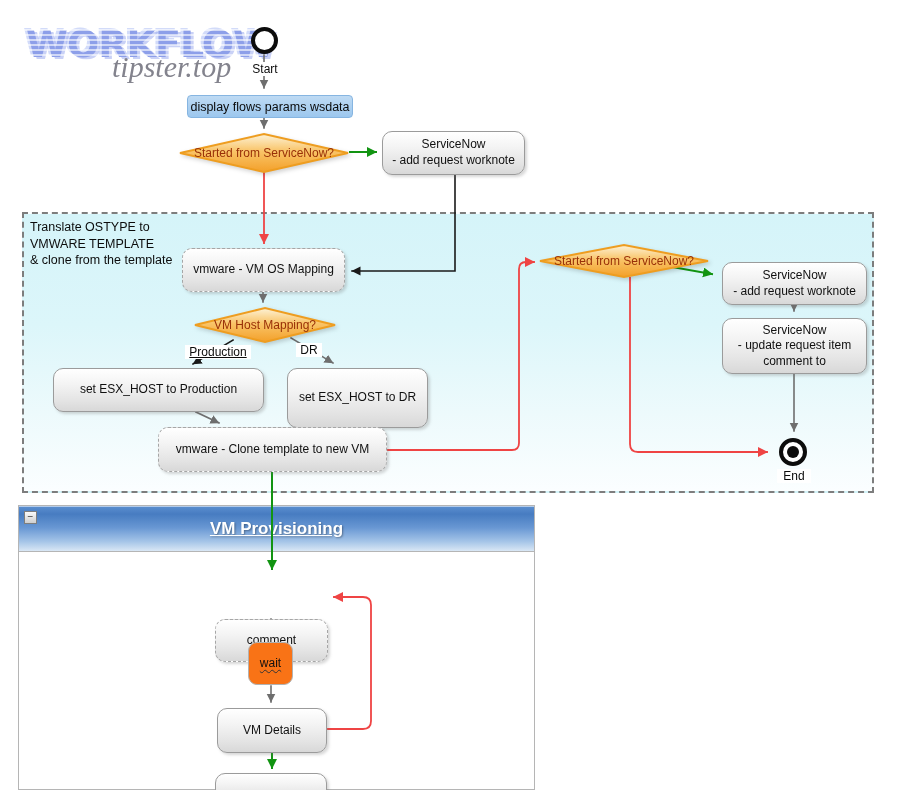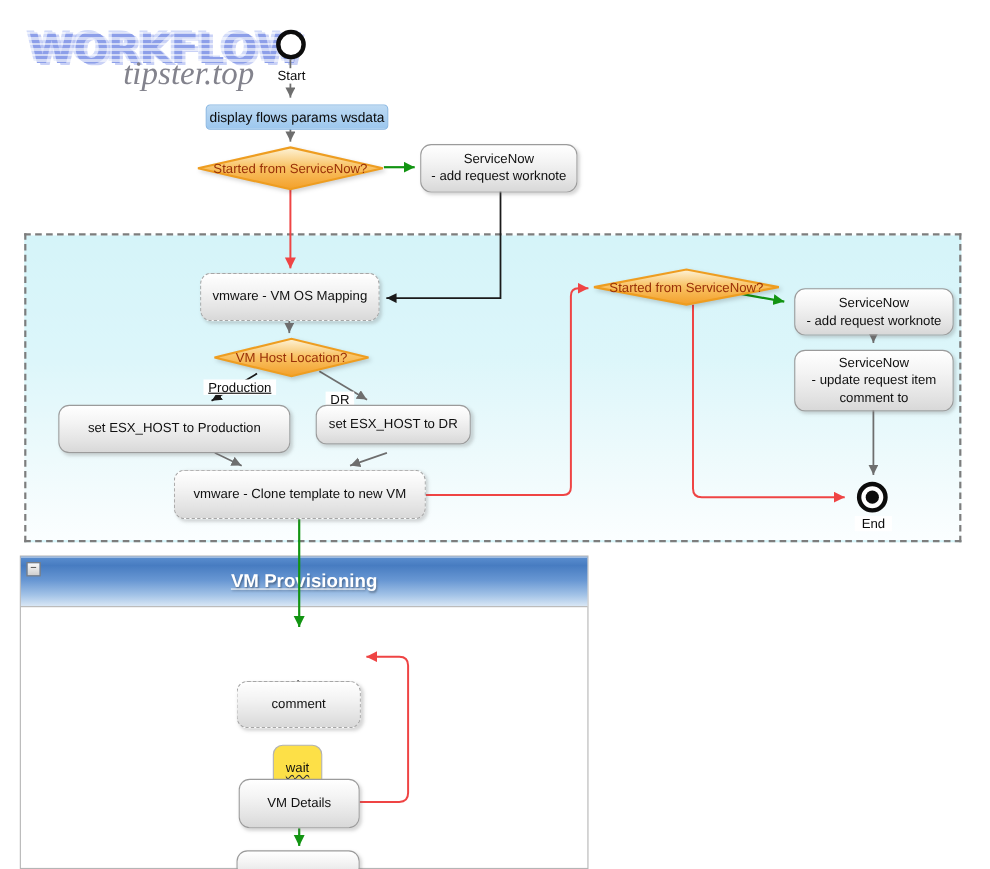--- a/index.html
+++ b/index.html
@@ -55,21 +55,21 @@
   
   .node{
     position:absolute;z-index:4;box-sizing:border-box;
     display:flex;flex-direction:column;align-items:center;justify-content:center;
     text-align:center;font-size:12px;color:#101010;line-height:1.3;
     background:linear-gradient(180deg,#ffffff 0%,#f4f4f4 35%,#e4e4e4 75%,#d8d8d8 100%);
     border:1px solid #9b9b9b;border-radius:10px;
     box-shadow:2px 2px 3px rgba(110,110,110,.28);
   }
   .node.dashed{border-style:dashed;border-color:#a6a6a6;}
-  .node.plain{background:#fde047;box-shadow:none;border-color:#b2b2b2;border-radius:9px;margin-top:35px;}
+  .node.plain{background:#f97316;box-shadow:none;border-color:#b2b2b2;border-radius:9px;}
   .wavy{text-decoration:underline wavy 1px #333;text-underline-offset:2px;}
   .bluebox{
     position:absolute;left:187px;top:95px;width:166px;height:23px;z-index:4;box-sizing:border-box;
     display:flex;align-items:center;justify-content:center;
     background:linear-gradient(180deg,#bedaf3,#9cc7ee);border:1px solid #86b5e1;border-radius:4px;
     font-size:12.5px;color:#0a0a0a;
   }
   .decision-label{
     position:absolute;z-index:4;text-align:center;font-size:12px;color:#993008;
   }
@@ -96,20 +96,25 @@
 </head>
 <body>
 
 <div id="canvas">
 
   <div class="wm-title">WORKFLOW</div>
   <div class="wm-stripes"></div>
   <div class="wm-sub">tipster.top</div>
 
   <div class="region"></div>
+  <div class="region-note">
+    <div>Translate OSTYPE to</div>
+    <div>VMWARE TEMPLATE</div>
+    <div>&amp; clone from the template</div>
+  </div>
 
   <div class="panel">
     <div class="panel-header">
       <div class="collapse-btn">−</div>
       <div class="panel-title">VM Provisioning</div>
     </div>
   </div>
 
   <svg id="wires" width="900" height="790" viewBox="0 0 900 790">
     <defs>
@@ -176,28 +181,28 @@
 
   <div class="node" style="left:382px;top:131px;width:143px;height:44px;">
     <span>ServiceNow</span>
     <span>- add request worknote</span>
   </div>
 
   <div class="node dashed" style="left:182px;top:248px;width:163px;height:44px;">
     <span>vmware - VM OS Mapping</span>
   </div>
 
-  <div class="decision-label" style="left:195px;top:318px;width:140px;">VM Host Location?</div>
+  <div class="decision-label" style="left:195px;top:318px;width:140px;">VM Host Mapping?</div>
   <div class="branch-label" style="left:185px;top:345px;width:62px;text-decoration:underline;">Production</div>
-  <div class="branch-label" style="left:296px;top:356px;width:22px;">DR</div>
+  <div class="branch-label" style="left:296px;top:343px;width:22px;">DR</div>
 
   <div class="node" style="left:53px;top:368px;width:211px;height:44px;">
     <span>set ESX_HOST to Production</span>
   </div>
-  <div class="node" style="left:287px;top:368px;width:141px;height:36px;">
+  <div class="node" style="left:287px;top:368px;width:141px;height:60px;">
     <span>set ESX_HOST to DR</span>
   </div>
 
   <div class="node dashed" style="left:158px;top:427px;width:229px;height:45px;">
     <span>vmware - Clone template to new VM</span>
   </div>
 
   <div class="decision-label" style="left:544px;top:254px;width:160px;">Started from ServiceNow?</div>
 
   <div class="node" style="left:722px;top:262px;width:145px;height:43px;">

